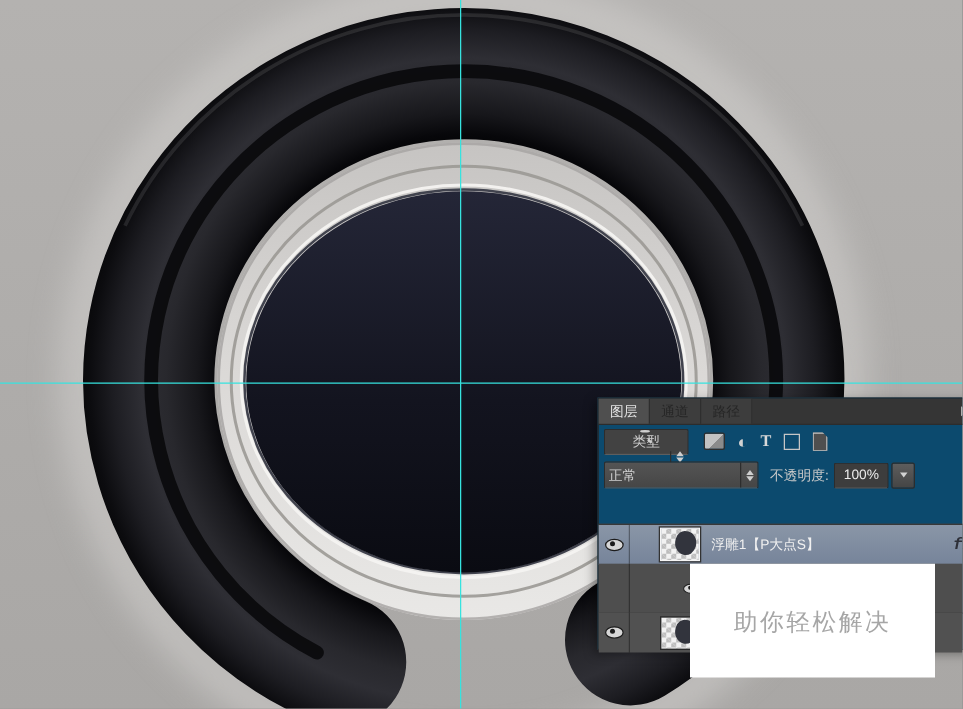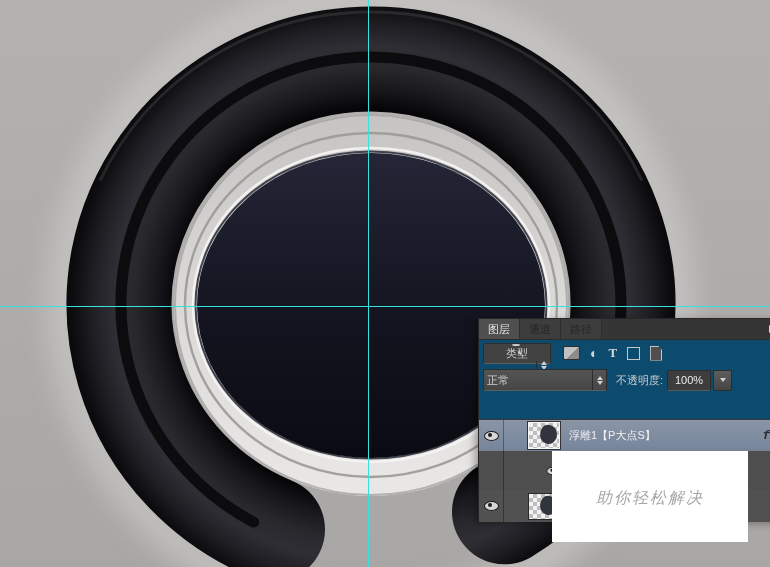--- a/index.html
+++ b/index.html
@@ -108,21 +108,21 @@
              border-left:1px solid #2f2f2f;box-sizing:border-box;}
   .sb-up{position:absolute;left:2px;right:2px;top:2px;height:16px;background:linear-gradient(#7b7b7b,#616161);
          border:1px solid #2c2c2c;border-radius:2px;display:flex;align-items:center;justify-content:center;}
   .sb-up i{width:0;height:0;border-bottom:5px solid #1e1e1e;border-left:4px solid transparent;border-right:4px solid transparent;}
   .sb-thumb{position:absolute;left:3px;right:3px;top:22px;height:26px;background:#5d5d5d;border-radius:2px;}
 
   
   .watermark{position:absolute;left:552px;top:451px;width:196px;height:91px;background:#ffffff;
              z-index:3;display:flex;flex-direction:column;align-items:center;justify-content:center;}
   .wm-title{font-size:33px;font-weight:bold;letter-spacing:1px;line-height:1.05;}
-  .wm-sub{font-size:16px;margin-top:3px;letter-spacing:2px;font-style:italic;}
+  .wm-sub{font-size:19px;margin-top:3px;letter-spacing:2px;}
 </style>
 </head>
 <body>
 
 <div class="stage">
 
   <svg width="770" height="567" viewBox="0 0 770 567">
     <defs>
       <linearGradient id="bgGrad" x1="0" y1="0" x2="0" y2="1">
         <stop offset="0" stop-color="#b4b2b0"></stop>

